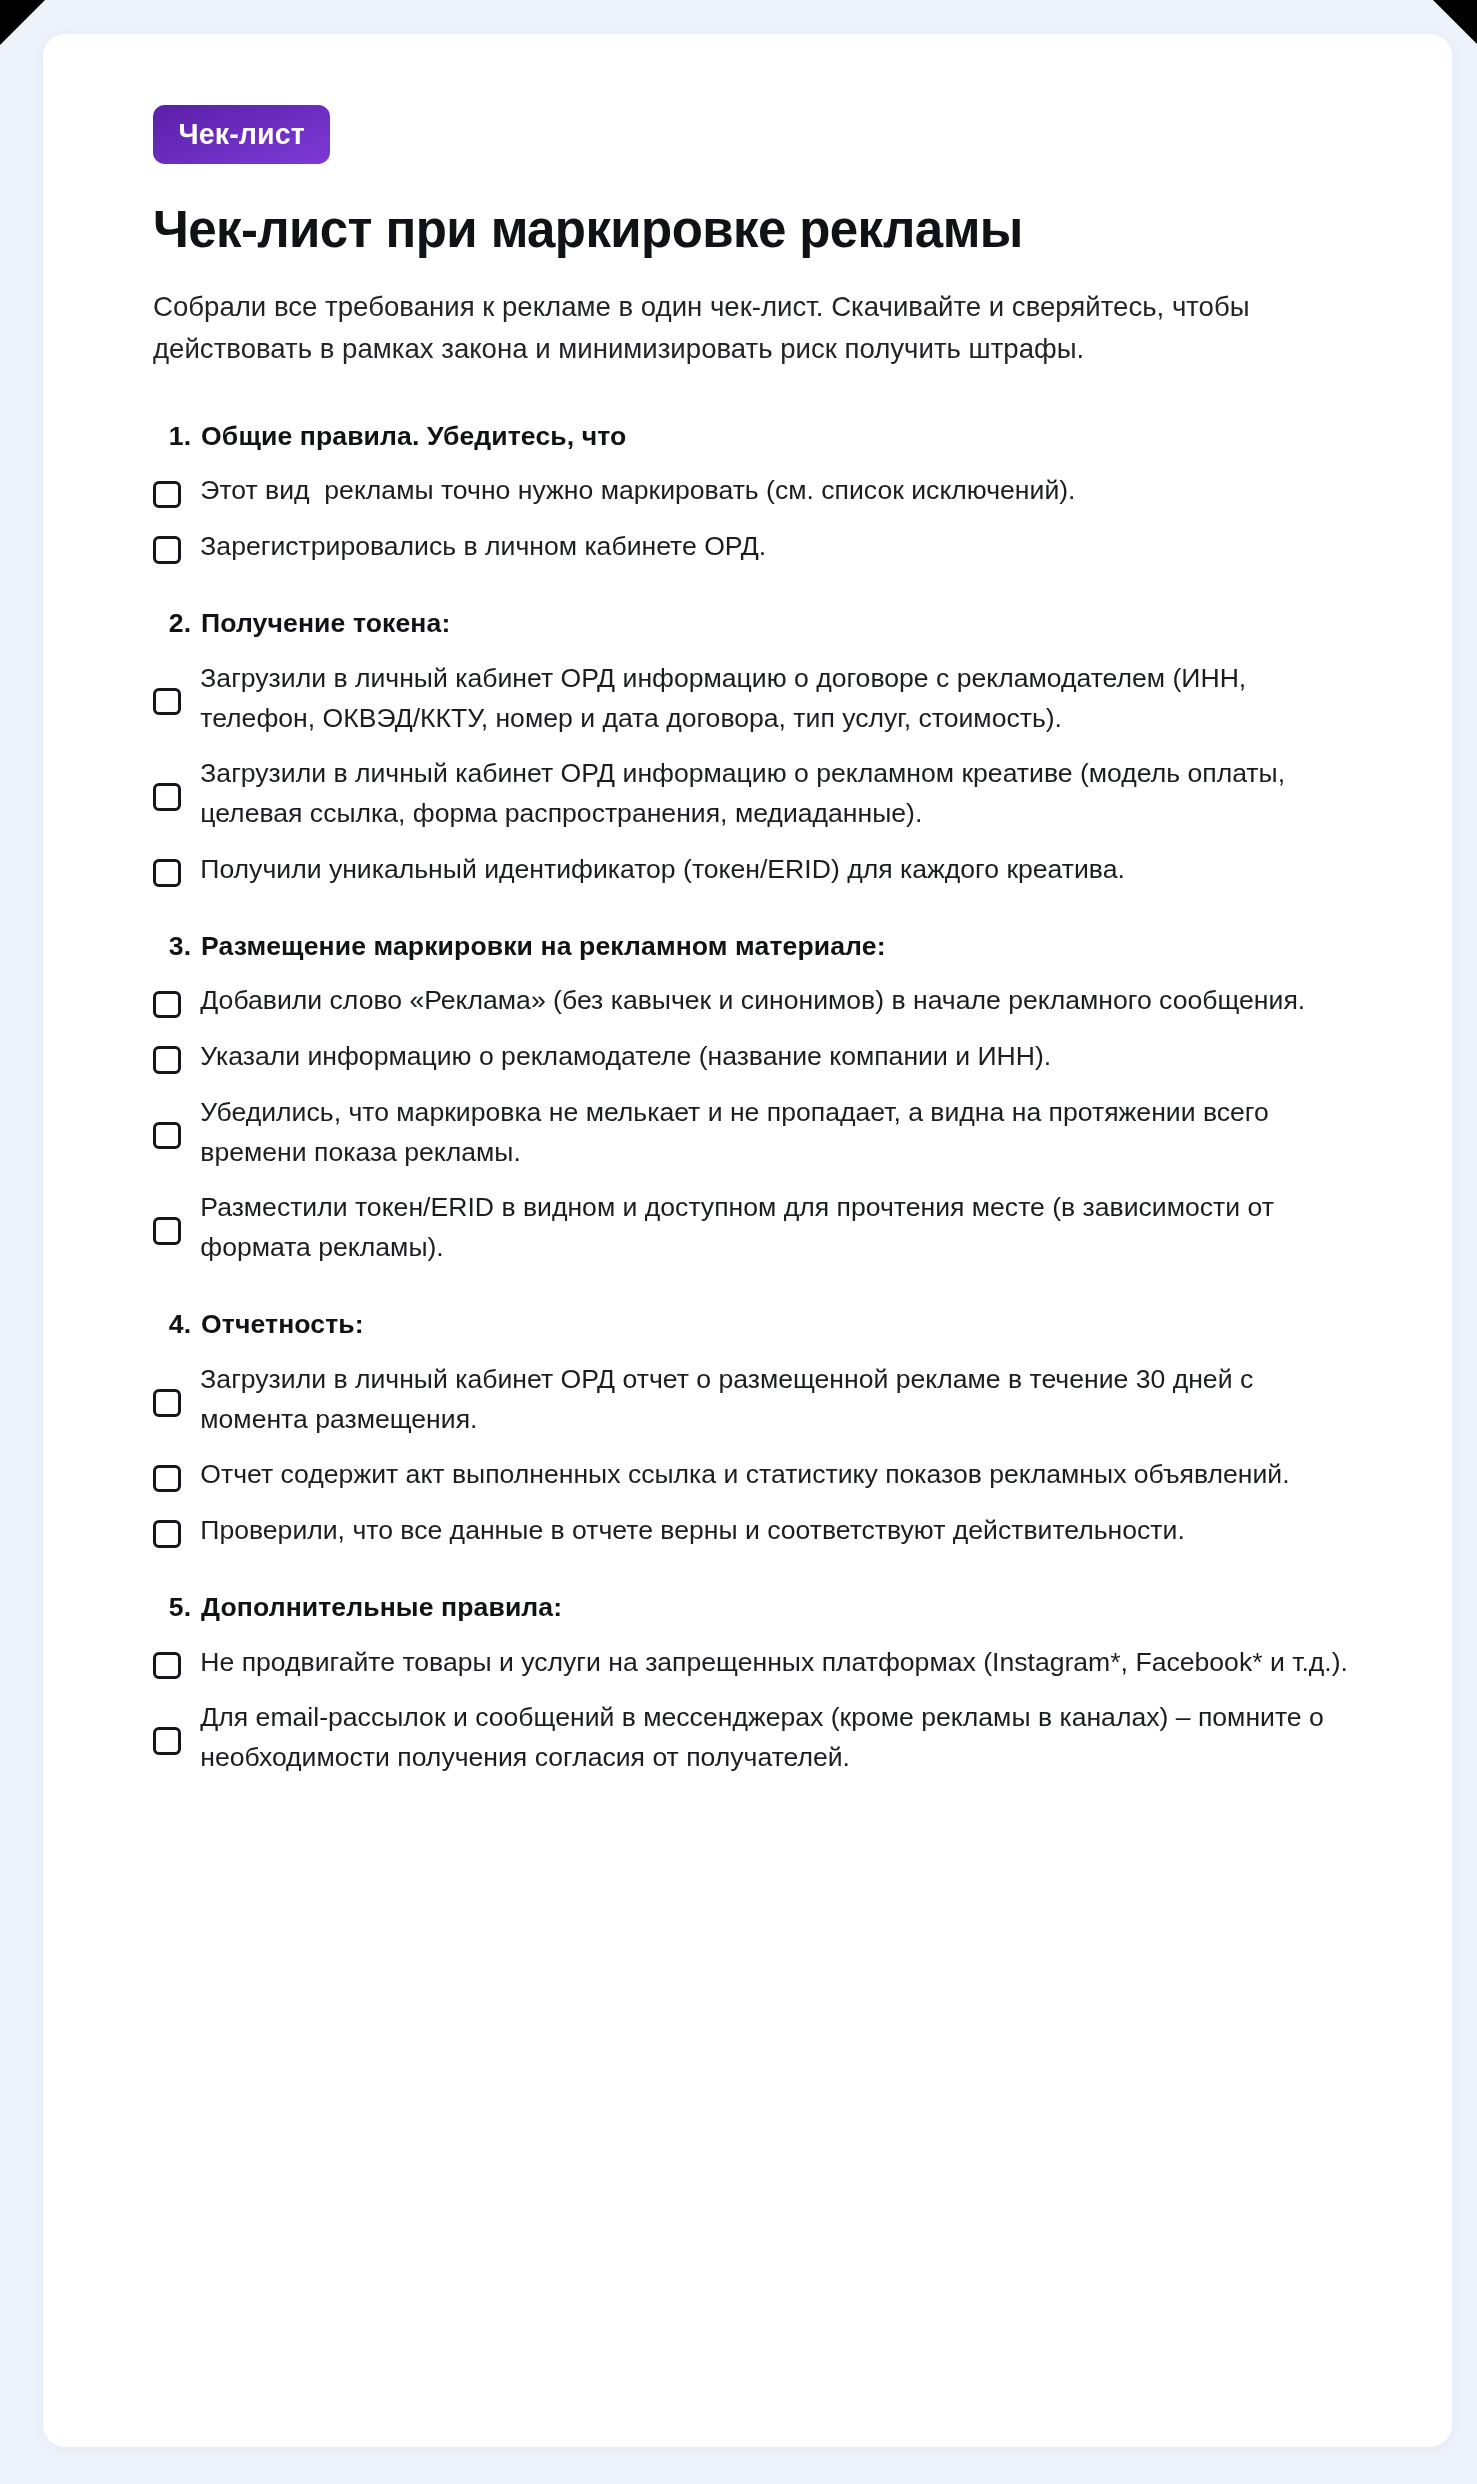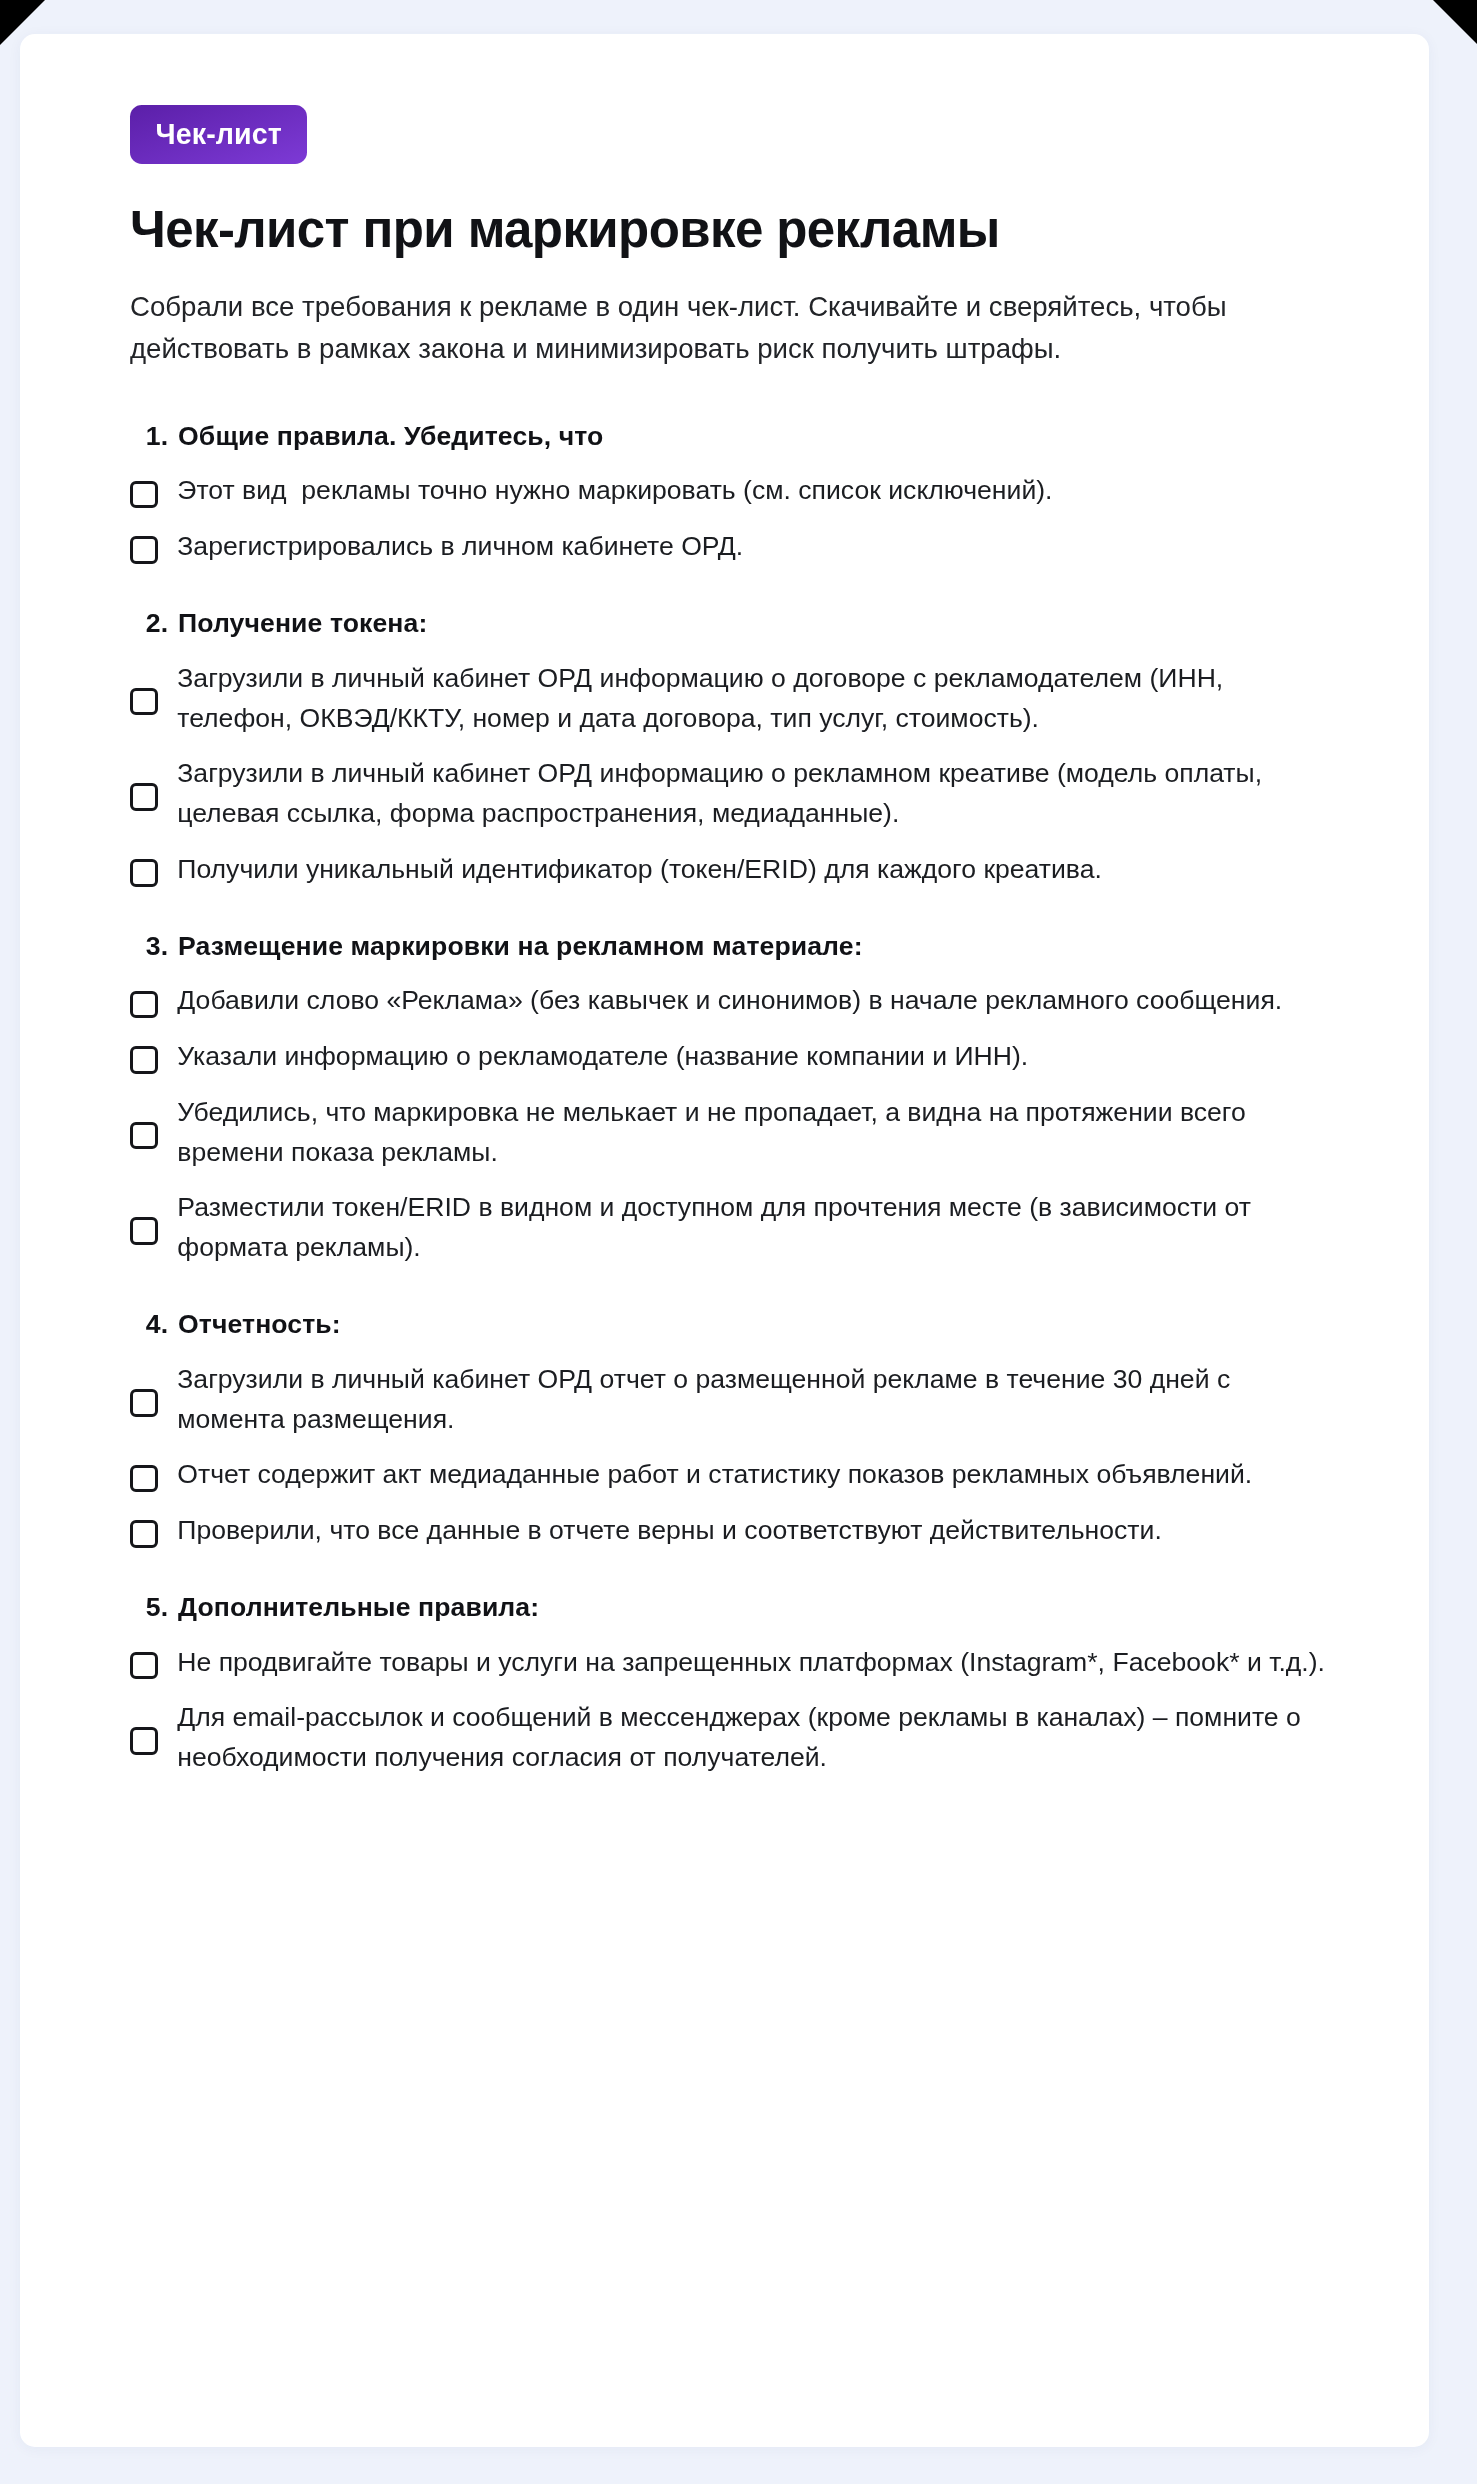--- a/index.html
+++ b/index.html
@@ -23,26 +23,26 @@
     width: 45px;
     height: 45px;
     background: #000;
     z-index: 50;
   }
   .corner-artifact.left  { left: 0;  clip-path: polygon(0 0, 100% 0, 0 100%); }
   .corner-artifact.right { right: 0; clip-path: polygon(100% 0, 100% 100%, 0 0); }
 
   .page-card {
     position: absolute;
-    left: 20px;
+    left: 43px;
     top: 34px;
     width: 1409px;
     height: 2413px;
     background: #ffffff;
-    border-radius: 15px;
+    border-radius: 22px;
     box-shadow: 0 2px 13.8px rgba(40, 60, 120, 0.05);
     overflow: hidden;
   }
 
   .card-inner {
     padding: 71px 77px 0 110px;
     box-sizing: border-box;
   }
 
   .badge {
@@ -201,21 +201,21 @@
           <div class="section-heading">
             <span class="section-number">4.</span>
             <span>Отчетность:</span>
           </div>
           <div class="check-item">
             <span class="checkbox"></span>
             <span class="check-label">Загрузили в личный кабинет ОРД отчет о размещенной рекламе в течение 30 дней с момента размещения.</span>
           </div>
           <div class="check-item">
             <span class="checkbox"></span>
-            <span class="check-label">Отчет содержит акт медиаданные работ и статистику показов рекламных объявлений.</span>
+            <span class="check-label">Отчет содержит акт выполненных ссылка и статистику показов рекламных объявлений.</span>
           </div>
           <div class="check-item">
             <span class="checkbox"></span>
             <span class="check-label">Проверили, что все данные в отчете верны и соответствуют действительности.</span>
           </div>
         </div>
         <div class="section">
           <div class="section-heading">
             <span class="section-number">5.</span>
             <span>Дополнительные правила:</span>

